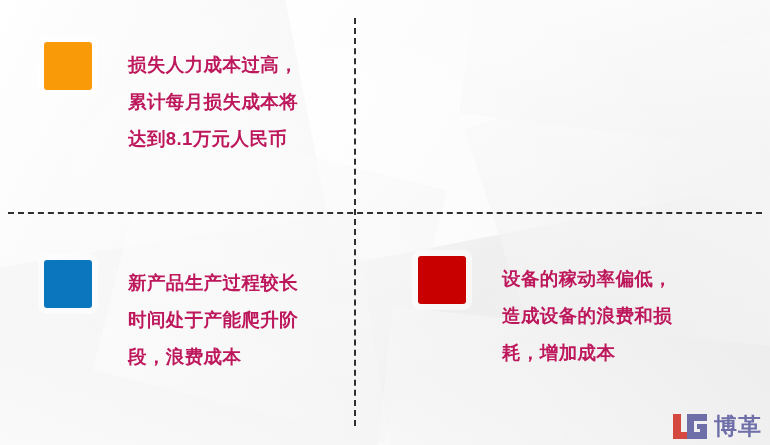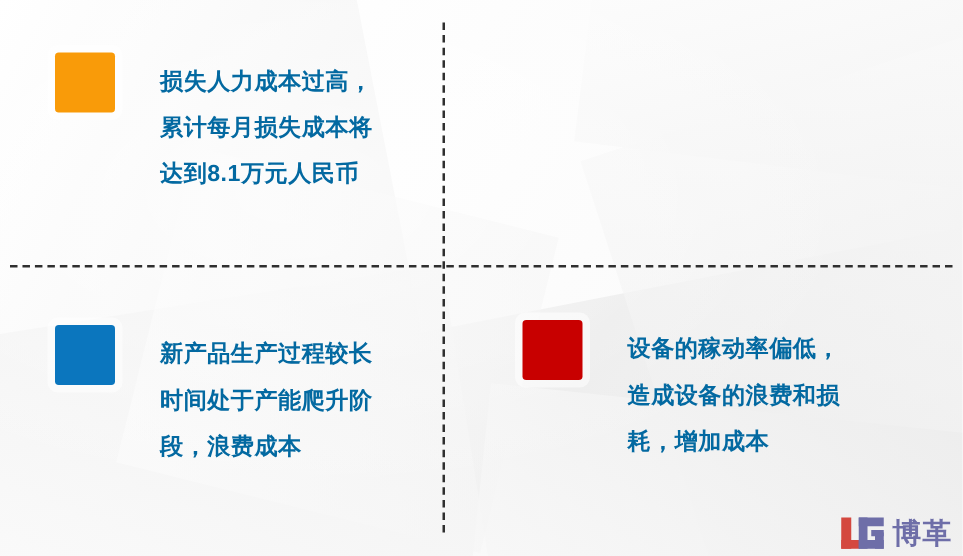--- a/index.html
+++ b/index.html
@@ -114,21 +114,21 @@
   }
   .q-tl .swatch { margin: 42px 0 0 44px; }
   .q-tr .swatch { margin: 42px 0 0 62px; }
   .q-bl .swatch { margin: 46px 0 0 44px; }
   .q-br .swatch { margin: 42px 0 0 62px; }
 
   .body-text {
     font-size: 18.5px;
     font-weight: bold;
     line-height: 37px;
-    color: #0369a1;
+    color: #be185d;
     letter-spacing: .4px;
     white-space: pre-line;
   }
   .q-tl .body-text { margin: 46px 0 0 36px; width: 215px; }
   .q-tr .body-text { margin: 46px 0 0 36px; width: 215px; }
   .q-bl .body-text { margin: 50px 0 0 36px; width: 215px; }
   .q-br .body-text { margin: 46px 0 0 36px; width: 215px; }
 
   
   .logo {

